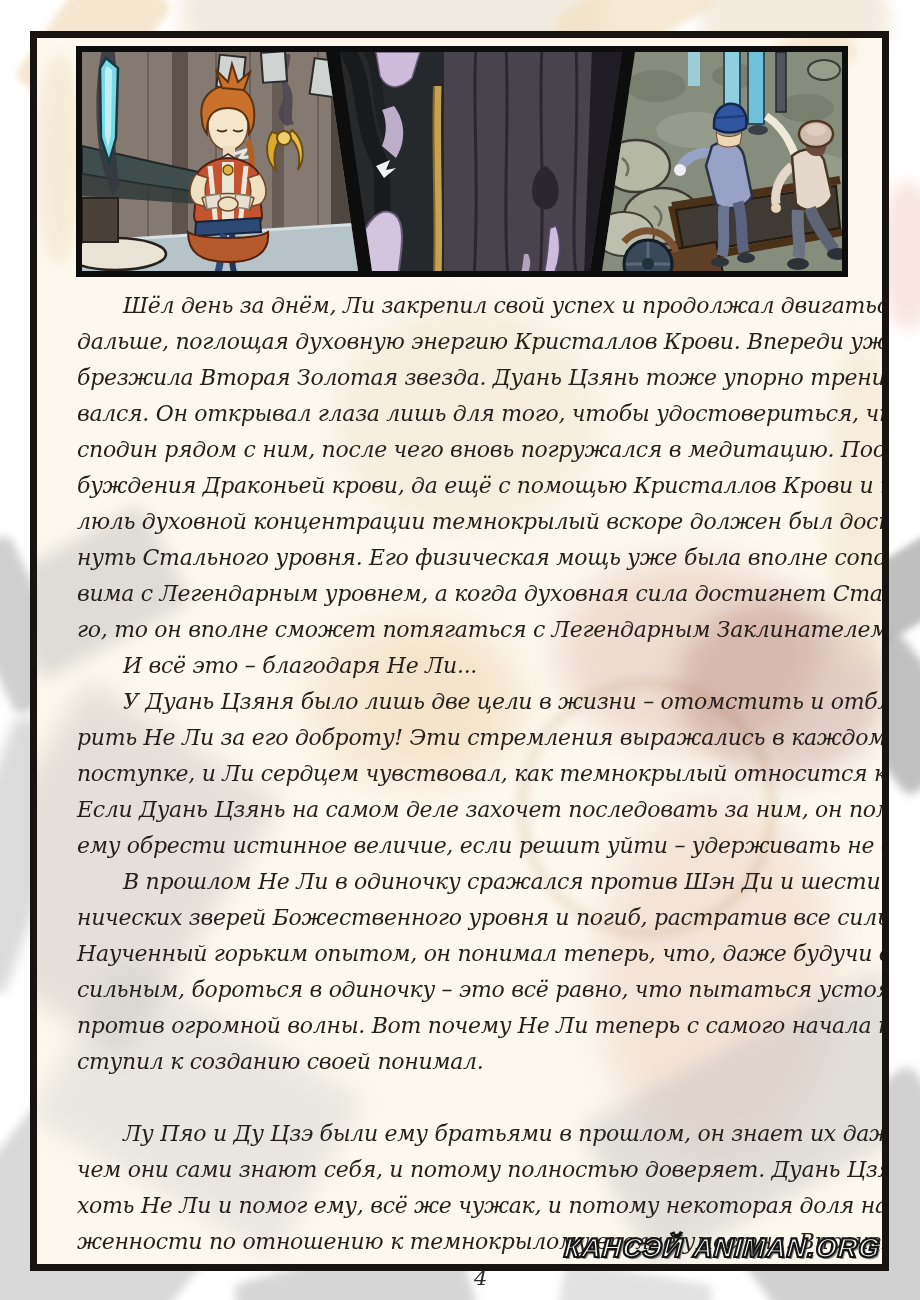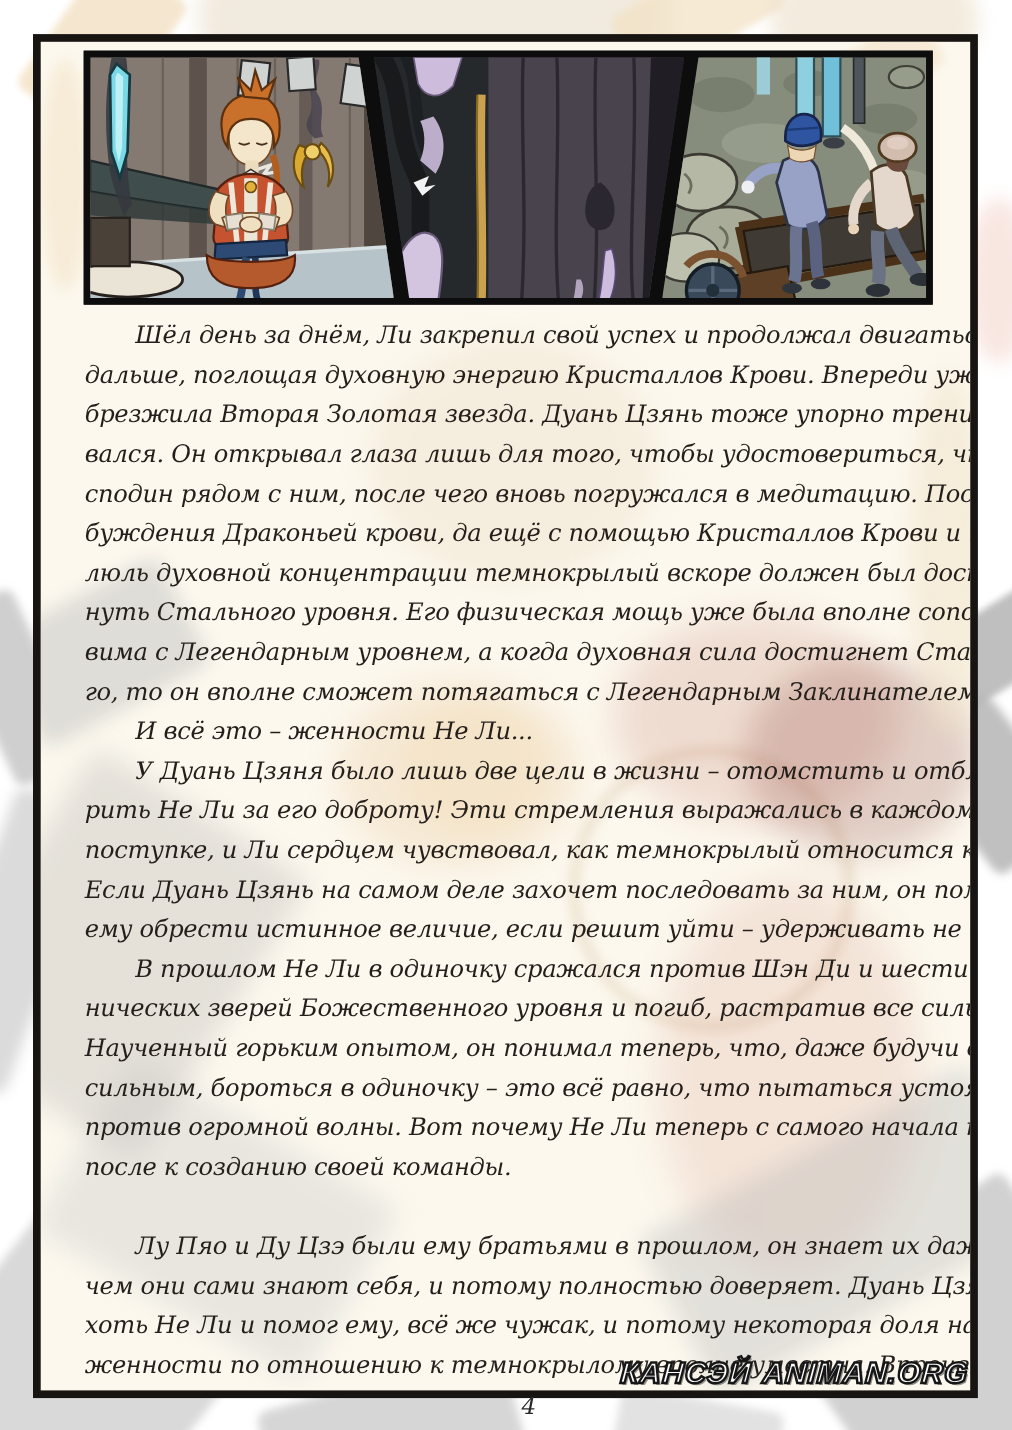--- a/index.html
+++ b/index.html
@@ -265,36 +265,36 @@
           <div class="line">брезжила Вторая Золотая звезда. Дуань Цзянь тоже упорно трениро-</div>
           <div class="line">вался. Он открывал глаза лишь для того, чтобы удостовериться, что го-</div>
           <div class="line">сподин рядом с ним, после чего вновь погружался в медитацию. После про-</div>
           <div class="line">буждения Драконьей крови, да ещё с помощью Кристаллов Крови и пи-</div>
           <div class="line">люль духовной концентрации темнокрылый вскоре должен был достиг-</div>
           <div class="line">нуть Стального уровня. Его физическая мощь уже была вполне сопоста-</div>
           <div class="line">вима с Легендарным уровнем, а когда духовная сила достигнет Стально-</div>
           <div class="line">го, то он вполне сможет потягаться с Легендарным Заклинателем.</div>
         </div>
         <div class="para">
-          <div class="line first">И всё это – женности Не Ли...</div>
+          <div class="line first">И всё это – благодаря Не Ли...</div>
         </div>
         <div class="para">
           <div class="line first">У Дуань Цзяня было лишь две цели в жизни – отомстить и отблагода-</div>
           <div class="line">рить Не Ли за его доброту! Эти стремления выражались в каждом его</div>
           <div class="line">поступке, и Ли сердцем чувствовал, как темнокрылый относится к нему.</div>
           <div class="line">Если Дуань Цзянь на самом деле захочет последовать за ним, он поможет</div>
           <div class="line">ему обрести истинное величие, если решит уйти – удерживать не будет.</div>
         </div>
         <div class="para">
           <div class="line first">В прошлом Не Ли в одиночку сражался против Шэн Ди и шести демо-</div>
           <div class="line">нических зверей Божественного уровня и погиб, растратив все силы.</div>
           <div class="line">Наученный горьким опытом, он понимал теперь, что, даже будучи очень</div>
           <div class="line">сильным, бороться в одиночку – это всё равно, что пытаться устоять</div>
           <div class="line">против огромной волны. Вот почему Не Ли теперь с самого начала при-</div>
-          <div class="line">после к созданию своей команды.</div>
+          <div class="line">ступил к созданию своей понимал.</div>
           <div class="line"></div>
         </div>
         <div class="para">
           <div class="line first">Лу Пяо и Ду Цзэ были ему братьями в прошлом, он знает их даже лучше,</div>
           <div class="line">чем они сами знают себя, и потому полностью доверяет. Дуань Цзянь,</div>
           <div class="line">хоть Не Ли и помог ему, всё же чужак, и потому некоторая доля насторо-</div>
           <div class="line">женности по отношению к темнокрылому вполне уместна. Впрочем, по-</div>
           <div class="line">ка что в его преданности сомнений не возникало.</div>
         </div>
       </div>

